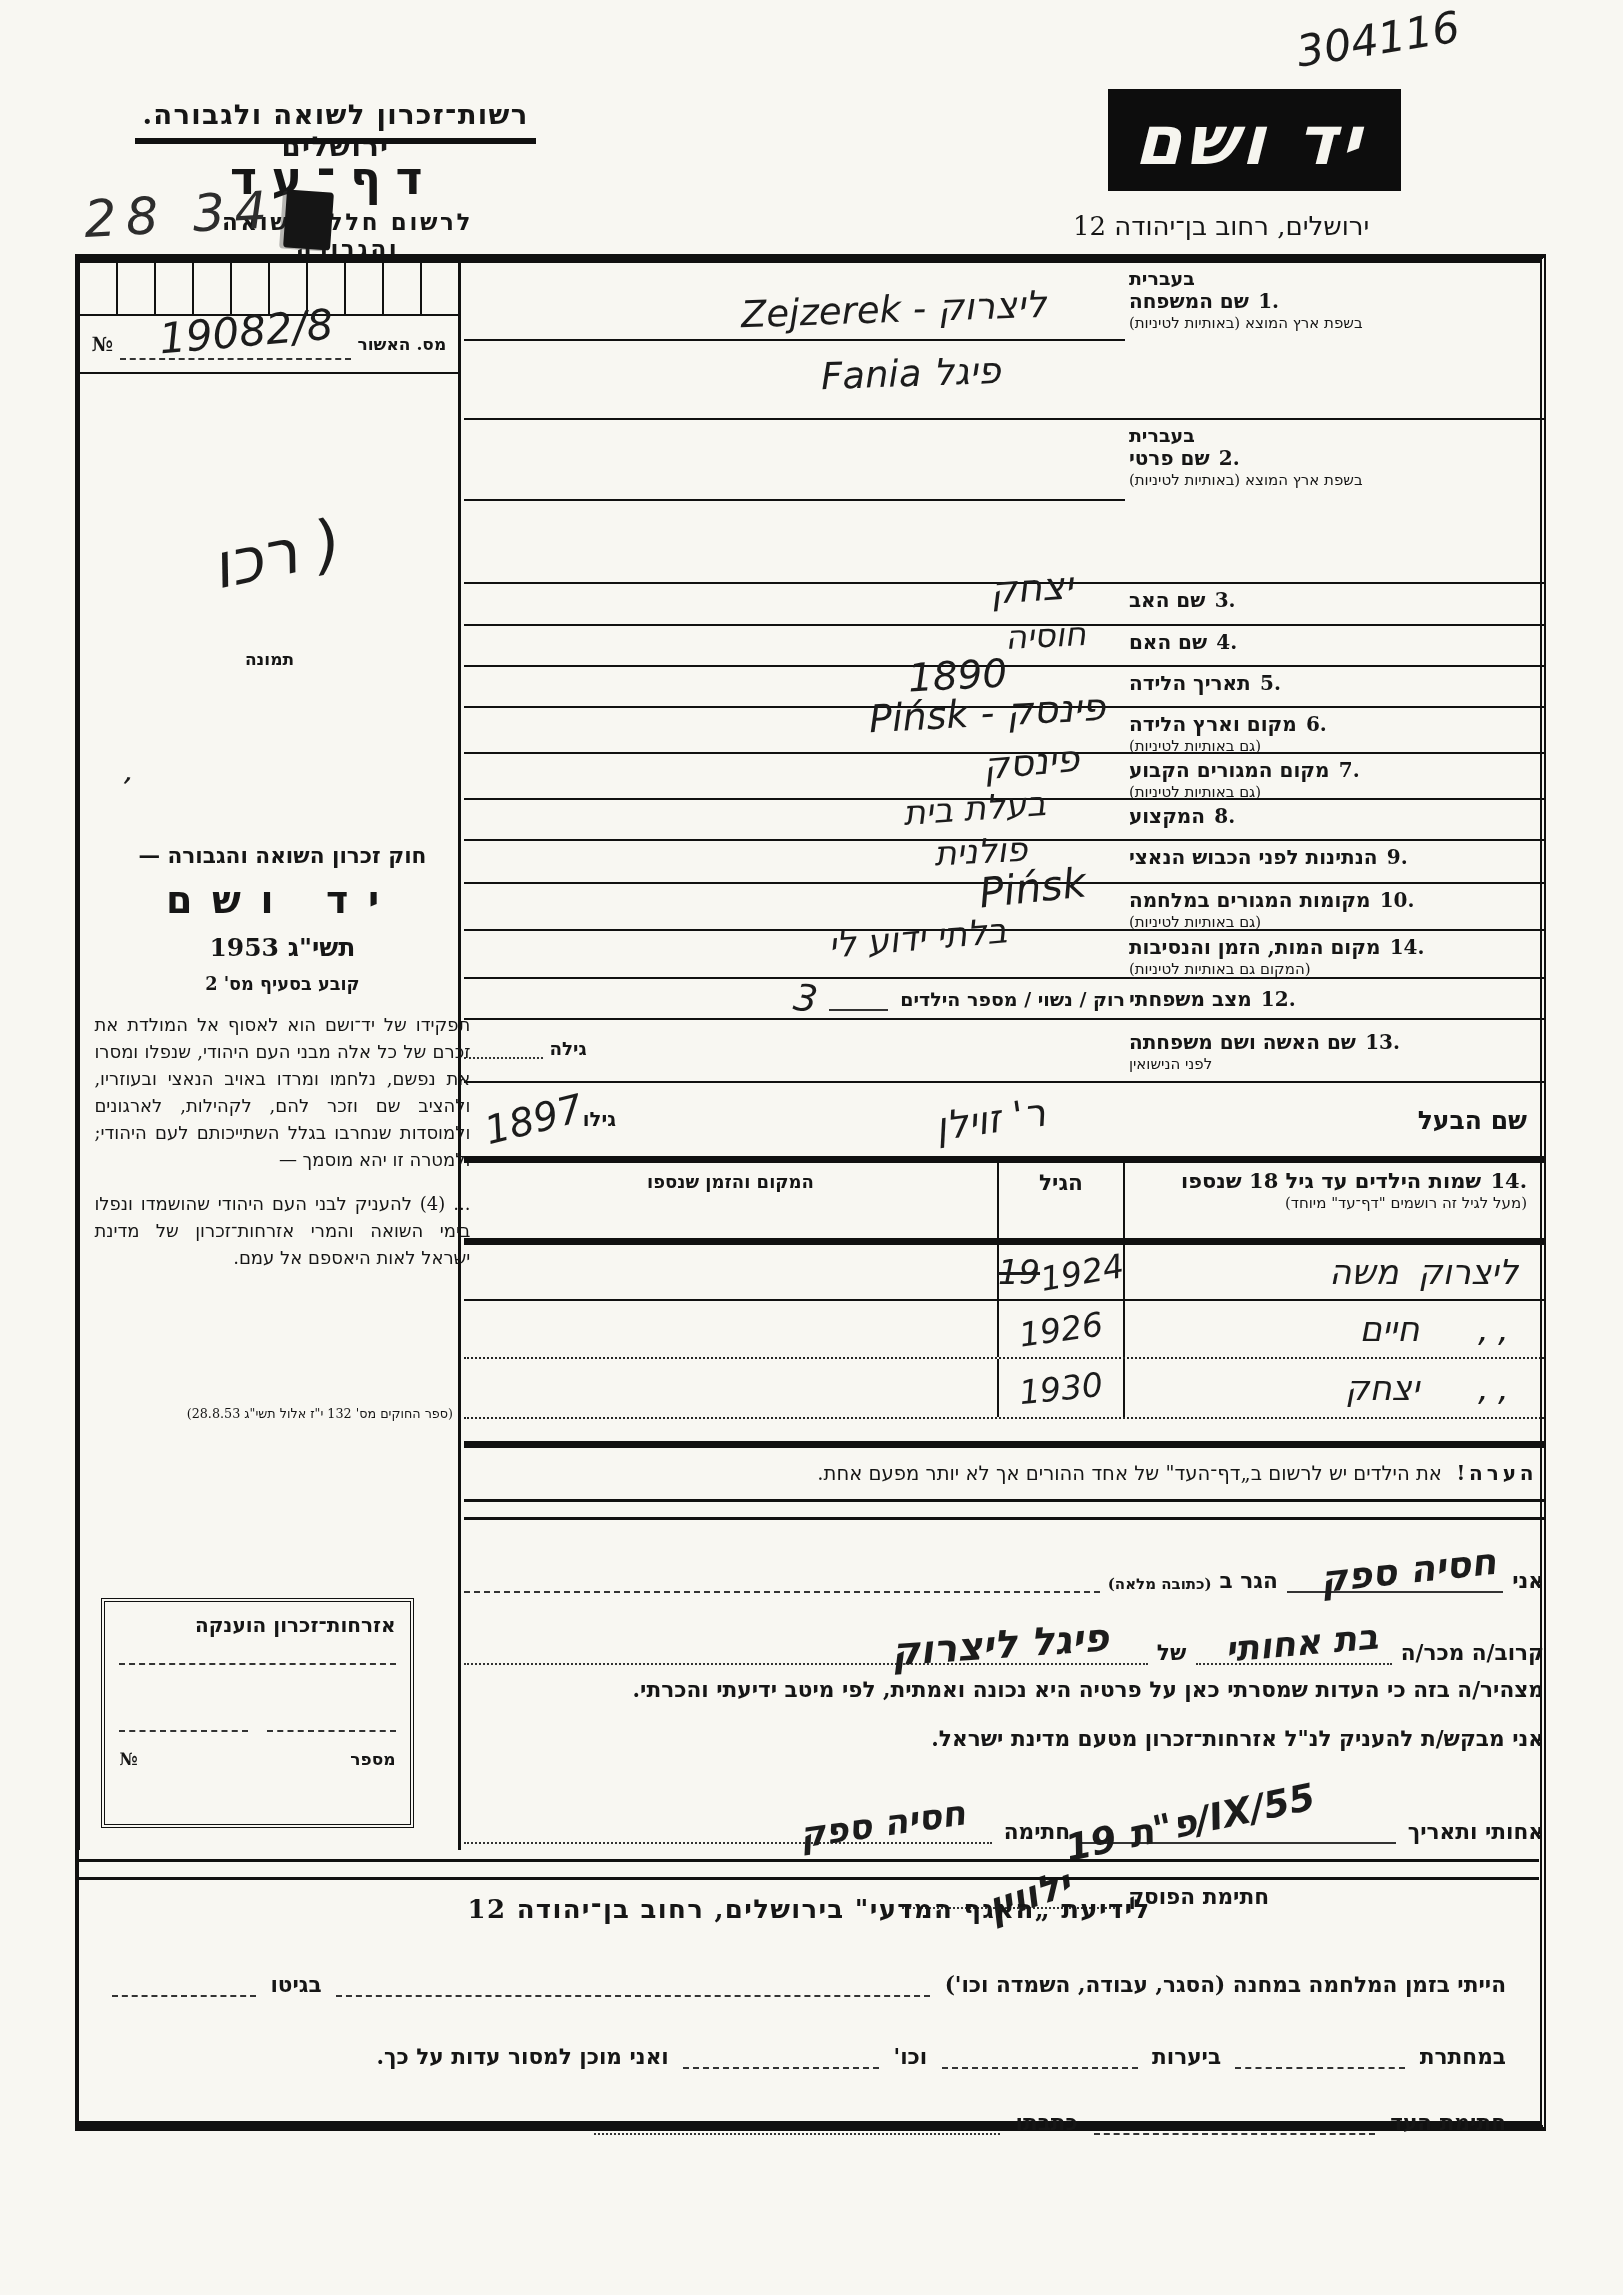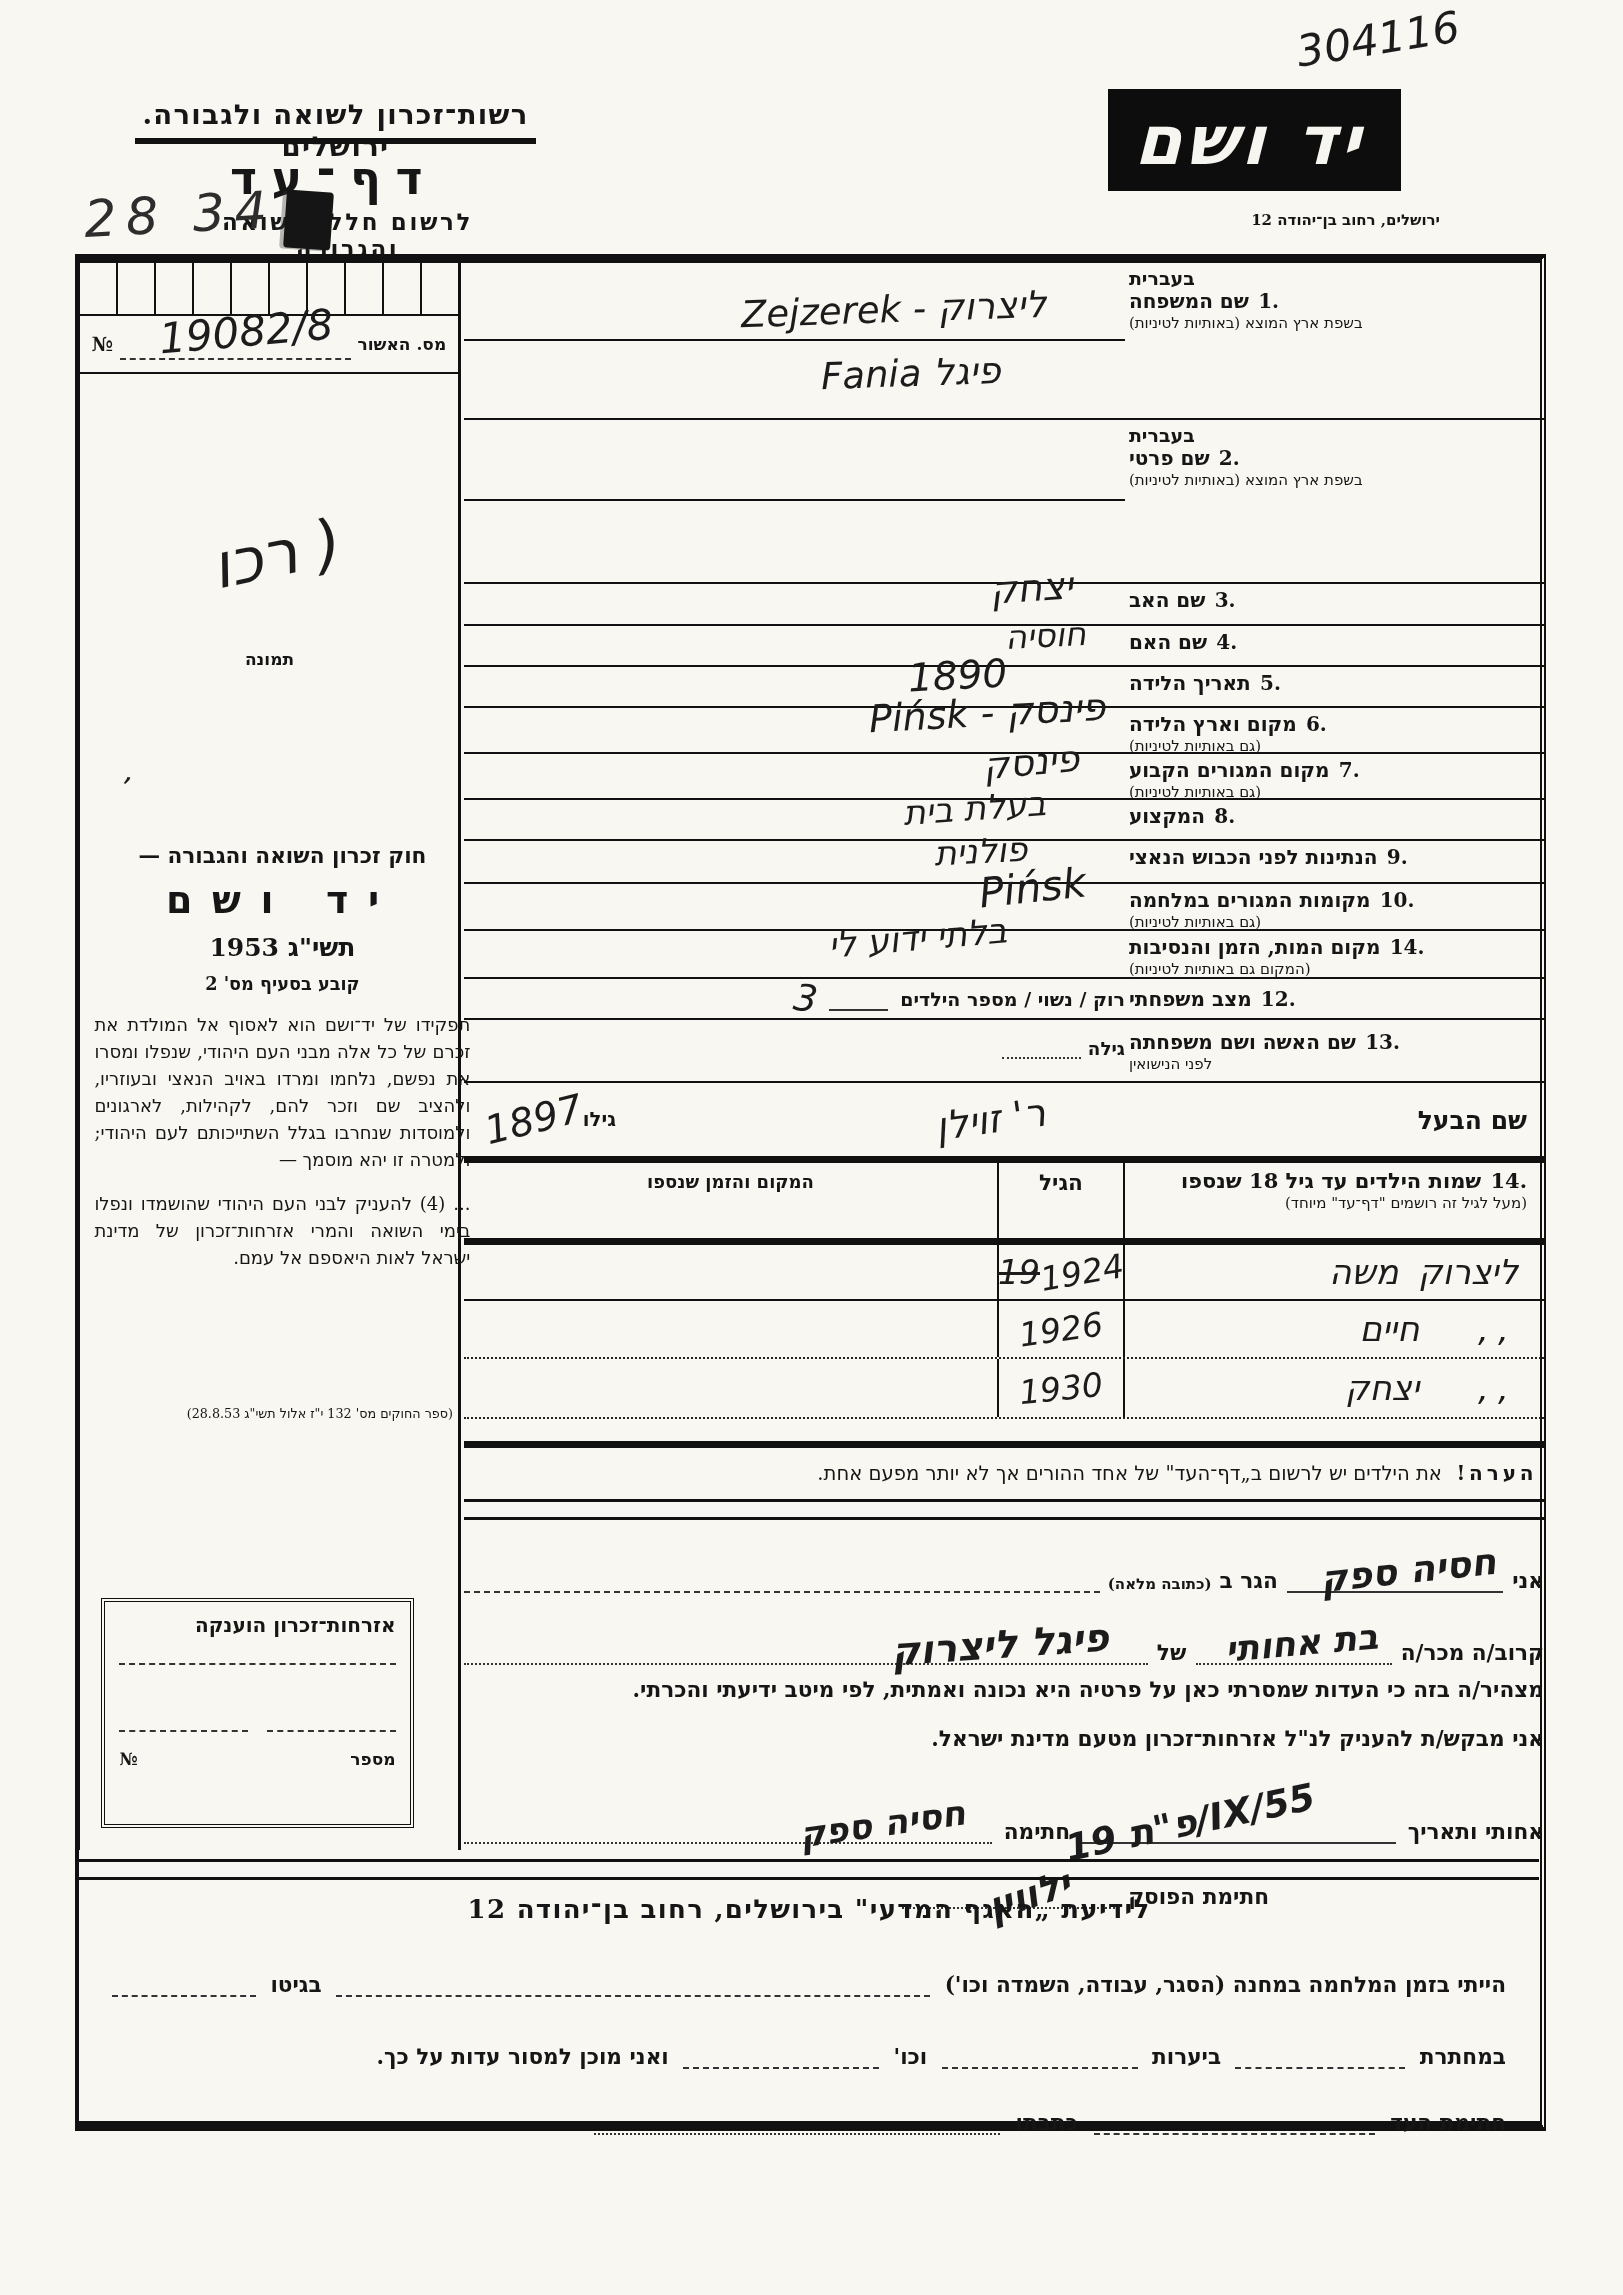--- a/index.html
+++ b/index.html
@@ -9,21 +9,21 @@
   .b{font-weight:bold;}
   .ser{font-family:"DejaVu Serif","DejaVu Sans",sans-serif;}
   .hw{font-family:"DejaVu Sans",sans-serif;font-style:italic;color:#1c1c1c;white-space:nowrap;}
   .bar{background:#111;}
   
   .auth-title{font-size:27.5px;font-weight:bold;text-align:center;letter-spacing:1.3px;}
   .daf-ed{font-size:46px;font-weight:bold;letter-spacing:14.4px;text-align:center;}
   .subtitle{font-size:23px;font-weight:bold;text-align:center;letter-spacing:2.6px;}
   .logo-box{background:#0d0d0d;display:flex;align-items:center;justify-content:center;}
   .logo-text{color:#f6f5ef;font-size:68px;font-weight:bold;letter-spacing:3.9px;transform:skewX(-14deg);font-family:"DejaVu Serif","DejaVu Sans",sans-serif;}
-  .logo-addr{font-size:15px;font-weight:bold;text-align:right;}
+  .logo-addr{font-size:26px;font-weight:normal;text-align:left;}
   
   .frame{position:absolute;left:75px;top:254px;width:1471px;height:1877px;
          border-top:9.2px solid #111;border-bottom:10.5px solid #111;
          border-left:4.6px solid #111;border-right:6.5px double #111;box-sizing:border-box;}
   
   .leftcol{position:absolute;left:0;top:0;width:382px;height:1587px;border-left:1.3px solid #111;
            border-right:3.3px solid #111;box-sizing:border-box;}
   .cellstrip{display:flex;height:51px;border-bottom:2.6px solid #111;}
   .cellstrip div{flex:1;border-left:2px solid #111;}
   .cellstrip div:last-child{border-left:none;}
@@ -281,21 +281,21 @@
           <span class="u-sol" style="width:59px;height:22px;display:inline-block;"></span>
           <span class="hw" style="font-size:37px;transform:rotate(8deg);">3</span>
         </div>
       </div>
 
       <div class="frow" style="height:63px;align-items:center;">
         <div class="flabel">
           <span class="fmain"><span class="fnum">13.</span><span>שם האשה ושם משפחתה</span></span>
           <span class="fsub">לפני הנישואין</span>
         </div>
-        <div class="fval" style="display:flex;align-items:flex-end;padding-bottom:5.2px;">
+        <div class="fval" style="display:flex;align-items:flex-end;justify-content:flex-end;padding-bottom:5.2px;">
           <span class="b" style="font-size:18.3px;margin-left:6.5px;">גילה</span>
           <span class="u-dot" style="width:79px;height:19.6px;"></span>
         </div>
       </div>
 
       <div class="frow" style="height:73px;align-items:center;border-bottom:none;">
         <div class="flabel" style="display:flex;align-items:center;justify-content:flex-start;">
           <span class="fmain" style="font-size:25px;">שם הבעל</span>
         </div>
         <div class="fval" style="display:flex;align-items:center;">

